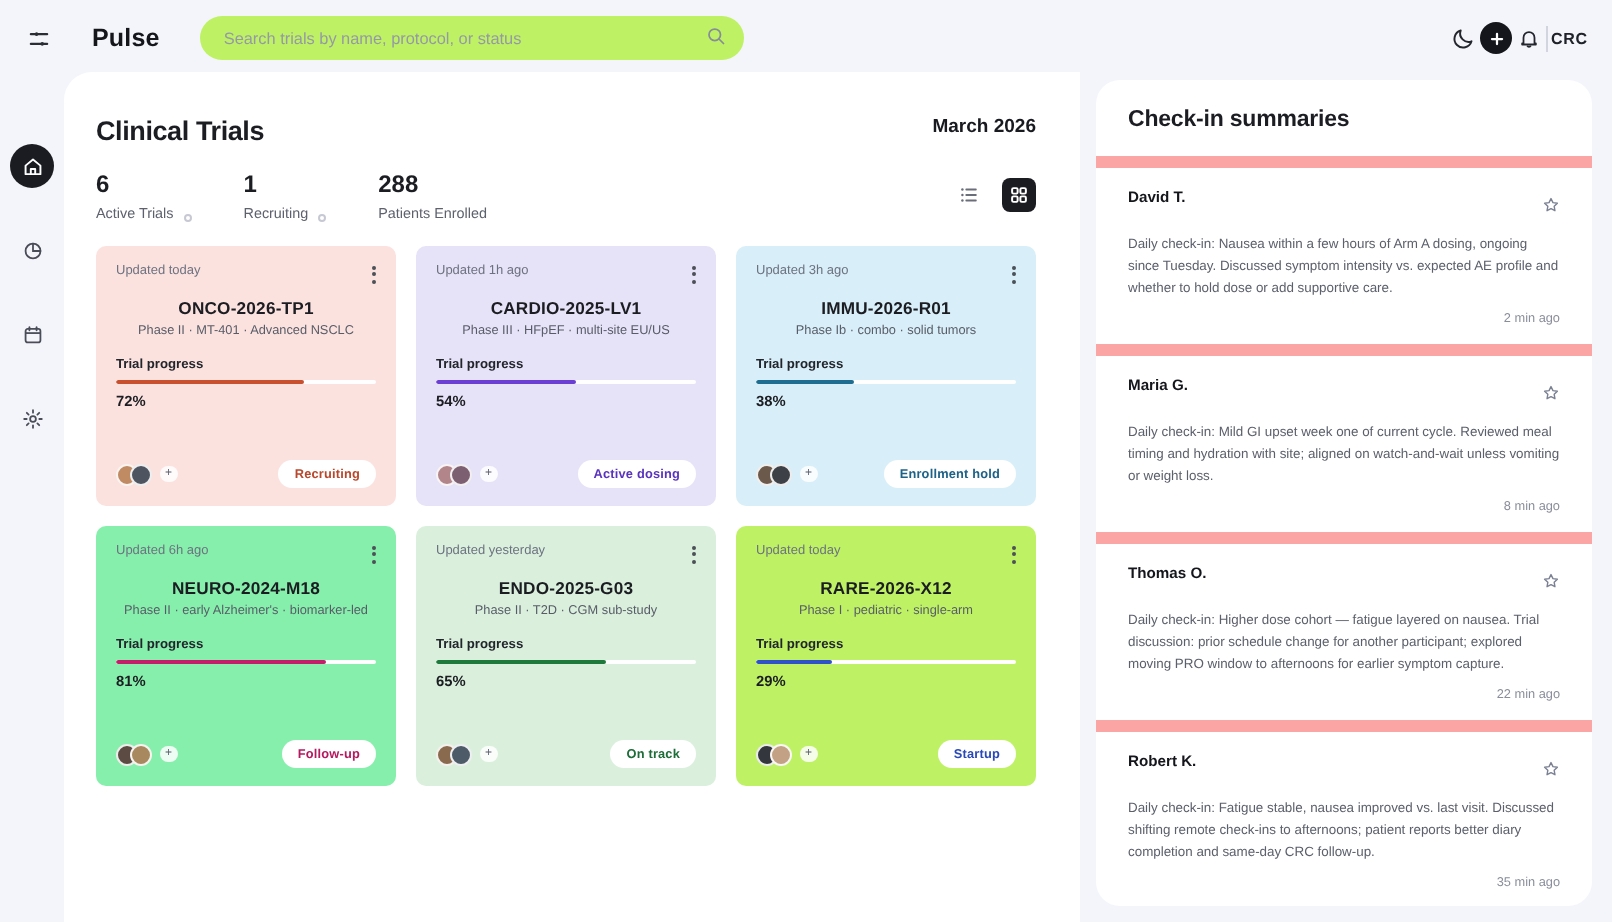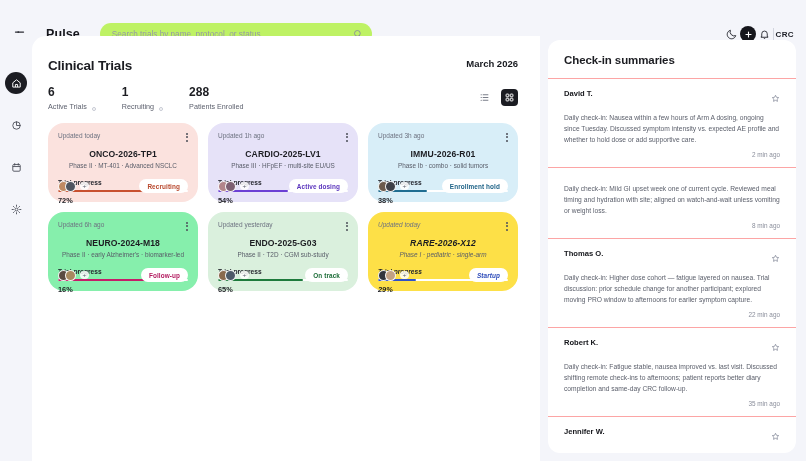--- a/index.html
+++ b/index.html
@@ -6,21 +6,21 @@
   html, body {
     width: 806px; height: 461px;
     background: #f4f5fa;
     font-family: "Liberation Sans", sans-serif;
     overflow: hidden;
     color: #1c1d22;
   }
 
   
   .topbar {
-    position: absolute; left: 0; top: 16px; width: 806px; height: 36px;
+    position: absolute; left: 0; top: 1px; width: 806px; height: 36px;
     background: #f4f5fa;
     display: flex; align-items: center;
   }
   .menu-btn {
     width: 22px; height: 22px; margin-left: 8px;
     display: flex; align-items: center; justify-content: center;
   }
   .brand {
     margin-left: 16px; font-size: 12.5px; font-weight: bold;
     letter-spacing: .1px; color: #15161b;
@@ -84,21 +84,21 @@
   .view-toggle { margin-left: auto; display: flex; align-items: center; gap: 8px; margin-top: 4px; }
   .vbtn { width: 17px; height: 17px; border-radius: 4px; display: flex; align-items: center; justify-content: center; color: #6a6e7b; }
   .vbtn.active { background: #1b1c22; color: #ffffff; }
 
   
   .grid {
     margin-top: 12px;
     display: grid; grid-template-columns: repeat(3, 1fr);
     gap: 10px;
   }
-  .card { border-radius: 16px; padding: 9px 10px 9px 10px; height: 79px; position: relative; }
+  .card { border-radius: 5px; padding: 9px 10px 9px 10px; height: 130px; position: relative; }
   .card-top { display: flex; align-items: flex-start; }
   .card-updated { font-size: 6.5px; color: #6d7280; }
   .kebab { margin-left: auto; display: flex; flex-direction: column; gap: 1.6px; align-items: center; padding-top: 1px; }
   .kebab i { width: 1.9px; height: 1.9px; border-radius: 50%; background: #4d5059; display: block; }
   .card-name { text-align: center; font-size: 8.6px; font-weight: bold; margin-top: 7px; letter-spacing: .1px; }
   .card-meta { text-align: center; font-size: 6.4px; color: #585c68; margin-top: 3px; }
   .prog-label { font-size: 6.6px; font-weight: bold; margin-top: 10px; color: #23252d; }
   .track { height: 2.6px; border-radius: 2px; background: #ffffff; margin-top: 4px; overflow: hidden; }
   .fill { height: 100%; border-radius: 2px; }
   .pct { font-size: 7.4px; font-weight: bold; margin-top: 4px; }
@@ -118,21 +118,21 @@
 
   
   .right-panel {
     position: absolute; left: 548px; top: 40px;
     width: 248px; height: 413px;
     background: #ffffff; border-radius: 12px;
     overflow: hidden;
   }
   .right-head { padding: 14px 16px 12px 16px; }
   .right-title { font-size: 11.5px; font-weight: bold; letter-spacing: -.1px; }
-  .checkin { padding: 10px 16px 9px 16px; border-top: 1px solid #fca5a5; }
+  .checkin { padding: 10px 16px 9px 16px; border-top: 6px solid #fca5a5; }
   .ci-top { display: flex; align-items: flex-start; }
   .ci-name { font-size: 7.6px; font-weight: bold; color: #15161b; }
   .star { margin-left: auto; color: #7b8092; }
   .ci-body { font-size: 6.7px; line-height: 11px; color: #5c606c; margin-top: 5px; }
   .ci-time { font-size: 6.4px; color: #8a8e9b; text-align: right; margin-top: 6px; }
 </style>
 </head>
 <body>
 
 <div class="topbar">
@@ -339,21 +339,21 @@
             <i></i>
             <i></i>
           </span>
         </div>
         <div class="card-name">NEURO-2024-M18</div>
         <div class="card-meta">Phase II · early Alzheimer's · biomarker-led</div>
         <div class="prog-label">Trial progress</div>
         <div class="track">
           <div class="fill" style="width:81%;background:#c41d69"></div>
         </div>
-        <div class="pct">16%</div>
+        <div class="pct">81%</div>
         <div class="card-foot">
           <span class="avatars">
             <span class="av" style="background:#5b4b42"></span>
             <span class="av" style="background:#a8895f"></span>
             <span class="av-add">+</span>
           </span>
           <span class="status-pill" style="color:#b31a5f">Follow-up</span>
         </div>
       </div>
       <div class="card" style="background: rgb(218, 240, 221);">
@@ -374,21 +374,21 @@
         <div class="pct">65%</div>
         <div class="card-foot">
           <span class="avatars">
             <span class="av" style="background:#8a6a4e"></span>
             <span class="av" style="background:#4d5a68"></span>
             <span class="av-add">+</span>
           </span>
           <span class="status-pill" style="color:#1c6d37">On track</span>
         </div>
       </div>
-      <div class="card" style="background: #fde047; font-style: italic;">
+      <div class="card" style="background: #bef264;">
         <div class="card-top">
           <span class="card-updated">Updated today</span>
           <span class="kebab">
             <i></i>
             <i></i>
             <i></i>
           </span>
         </div>
         <div class="card-name">RARE-2026-X12</div>
         <div class="card-meta">Phase I · pediatric · single-arm</div>
@@ -418,20 +418,26 @@
         <div class="ci-top">
           <span class="ci-name">David T.</span>
           <span class="star"><svg width="9" height="9" viewBox="0 0 16 16" fill="none" stroke="currentColor" stroke-width="1.25" stroke-linejoin="round">
               <path d="M8 2.3l1.75 3.55 3.92.57-2.84 2.76.67 3.9L8 11.24l-3.5 1.84.67-3.9L2.33 6.42l3.92-.57z"></path>
             </svg></span>
         </div>
         <div class="ci-body">Daily check-in: Nausea within a few hours of Arm A dosing, ongoing since Tuesday. Discussed symptom intensity vs. expected AE profile and whether to hold dose or add supportive care.</div>
         <div class="ci-time">2 min ago</div>
       </div>
       <div class="checkin">
+        <div class="ci-top">
+          <span class="ci-name">Maria G.</span>
+          <span class="star"><svg width="9" height="9" viewBox="0 0 16 16" fill="none" stroke="currentColor" stroke-width="1.25" stroke-linejoin="round">
+              <path d="M8 2.3l1.75 3.55 3.92.57-2.84 2.76.67 3.9L8 11.24l-3.5 1.84.67-3.9L2.33 6.42l3.92-.57z"></path>
+            </svg></span>
+        </div>
         <div class="ci-body">Daily check-in: Mild GI upset week one of current cycle. Reviewed meal timing and hydration with site; aligned on watch-and-wait unless vomiting or weight loss.</div>
         <div class="ci-time">8 min ago</div>
       </div>
       <div class="checkin">
         <div class="ci-top">
           <span class="ci-name">Thomas O.</span>
           <span class="star"><svg width="9" height="9" viewBox="0 0 16 16" fill="none" stroke="currentColor" stroke-width="1.25" stroke-linejoin="round">
               <path d="M8 2.3l1.75 3.55 3.92.57-2.84 2.76.67 3.9L8 11.24l-3.5 1.84.67-3.9L2.33 6.42l3.92-.57z"></path>
             </svg></span>
         </div>

